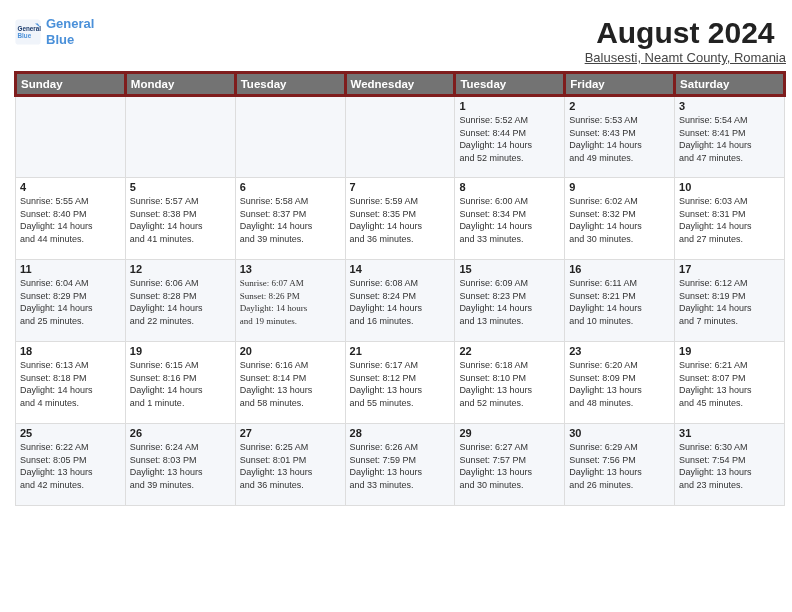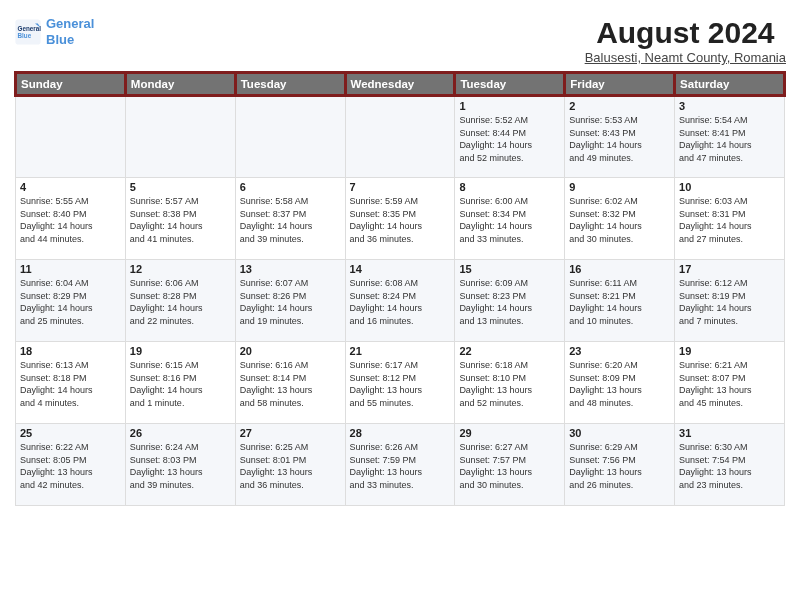--- a/index.html
+++ b/index.html
@@ -224,21 +224,21 @@
           </td>
           <td>
             <div class="day-number">12</div>
             <div class="day-info" style="white-space: pre-line;">Sunrise: 6:06 AM
 Sunset: 8:28 PM
 Daylight: 14 hours
 and 22 minutes.</div>
           </td>
           <td>
             <div class="day-number">13</div>
-            <div class="day-info" style="white-space: pre-line;">Sunrise: 6:07 AM
+            <div class="day-info" style="white-space: pre-line; font-family: Liberation Serif, serif;">Sunrise: 6:07 AM
 Sunset: 8:26 PM
 Daylight: 14 hours
 and 19 minutes.</div>
           </td>
           <td>
             <div class="day-number">14</div>
             <div class="day-info" style="white-space: pre-line;">Sunrise: 6:08 AM
 Sunset: 8:24 PM
 Daylight: 14 hours
 and 16 minutes.</div>

